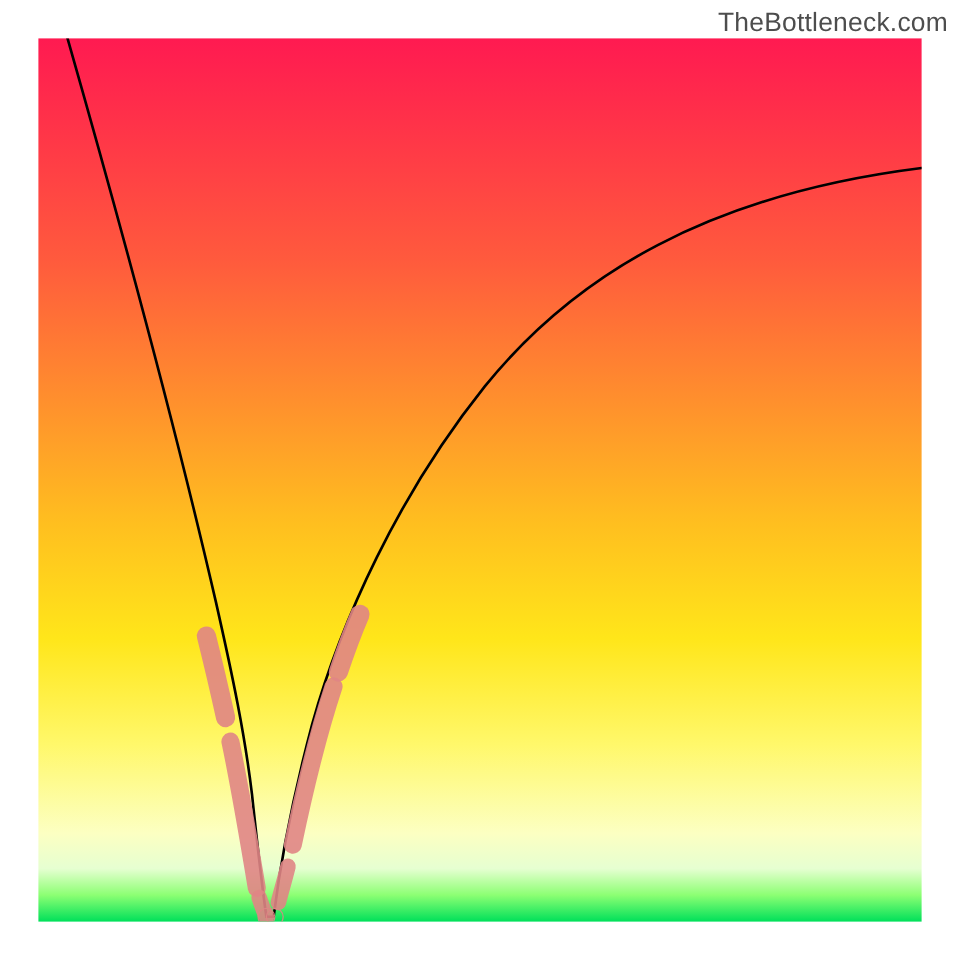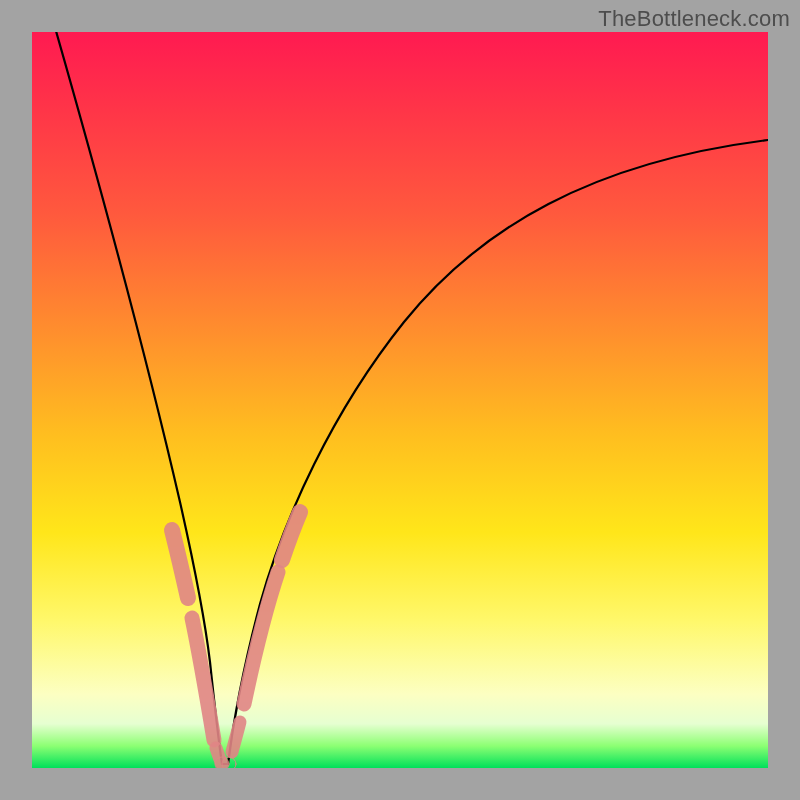--- a/index.html
+++ b/index.html
@@ -10,21 +10,21 @@
     background: #000;
     overflow: hidden;
     font-family: Arial, Helvetica, sans-serif;
   }
   .frame {
     position: absolute;
     left: 0;
     top: 0;
     width: 800px;
     height: 800px;
-    background: #a3a3a3;
+    background: #ffffff;
   }
   .plot-area {
     position: absolute;
     left: 32px;
     top: 32px;
     width: 736px;
     height: 736px;
     
     background: linear-gradient(
       to bottom,

